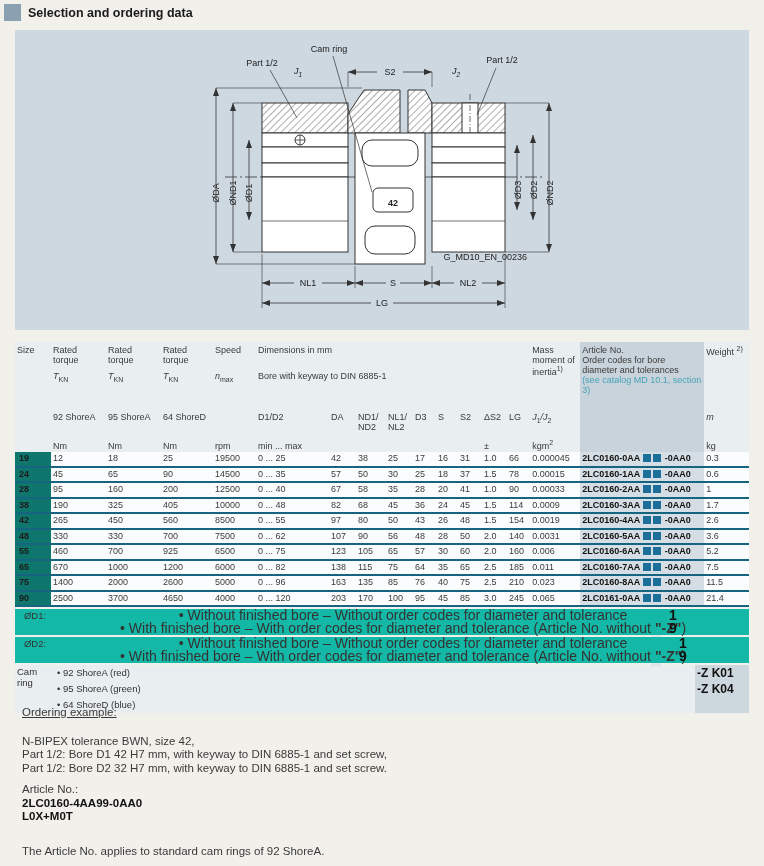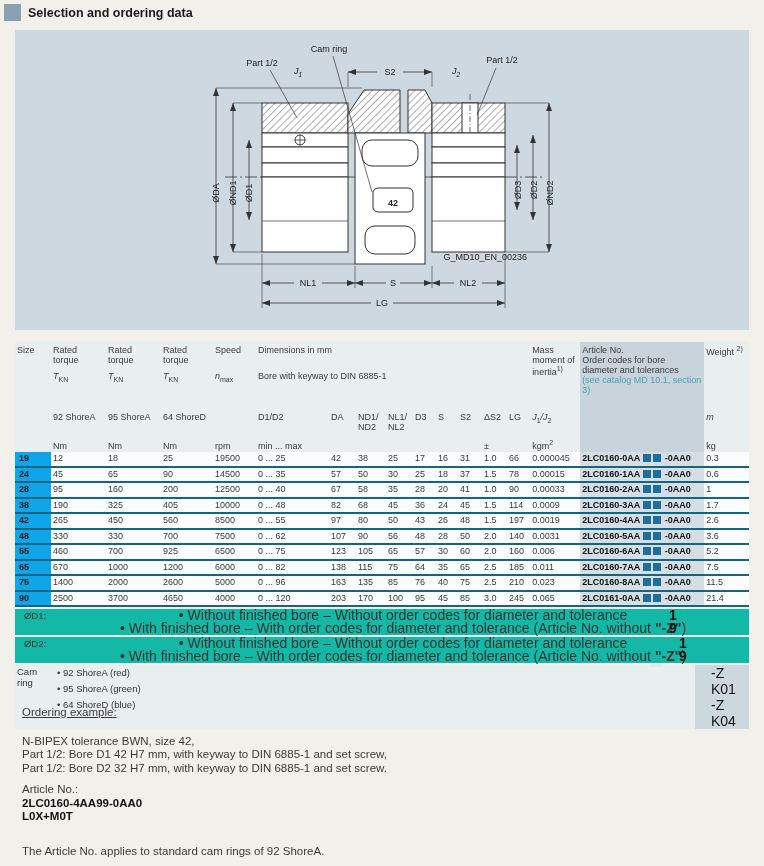--- a/index.html
+++ b/index.html
@@ -13,21 +13,21 @@
   .tbl-wrap{position:absolute;top:342px;left:15px;width:734px;}
   table{border-collapse:collapse;table-layout:fixed;width:734px;}
   td,th{font-size:9px;font-weight:normal;text-align:left;vertical-align:top;padding:1px 2px;color:#3a3a3a;overflow:hidden;}
   thead td{background:#e9eef1;}
   thead td.artcol{background:#c8d3db;}
   .r1 td{height:24px;padding-top:3px;}
   .r2 td{height:39px;}
   .r3 td{height:25px;}
   .r4 td{height:12px;vertical-align:bottom;}
   tr.data-row td{background:#fbfcfd;border-bottom:2px solid #156581;height:11.5px;white-space:nowrap;}
-  tr.data-row td.size-cell{background:#0ea5e9;font-weight:bold;color:#1a1a1a;padding-left:4px;}
+  tr.data-row td.size-cell{background:#0f766e;font-weight:bold;color:#1a1a1a;padding-left:4px;}
   tr.data-row td.art-cell{background:#d5dee4;}
   .art-b{font-weight:bold;color:#111;}
   .sq{display:inline-block;width:8px;height:8px;background:#1d6f9a;margin:0 1px;vertical-align:-1px;}
   .link{color:#45a3b8;}
   sup{font-size:7px;}
   sub{font-size:7px;}
   .ital{font-style:italic;}
   
   .fn-zone{position:relative;}
   .fn-strip{position:absolute;left:636px;top:0;width:10px;height:58px;background:#dfe7ec;z-index:1;}
@@ -36,21 +36,21 @@
   .fn-body{flex:1;}
   .fn-line{position:relative;font-size:14px;line-height:13px;padding-left:2px;}
   .fn-line .bullet{margin-right:4px;}
   .fn-digit{position:absolute;top:0;font-weight:bold;color:#111;z-index:3;}
   .d1pos{left:614px;}
   .d2pos{left:624px;}
   .cam-sec{background:#e9eef1;display:flex;}
   .cam-lines{flex:1;}
   .cam-line{font-size:9.5px;line-height:16px;padding-left:2px;}
   .cam-codes{width:54px;flex:none;background:#cdd7de;}
-  .cam-code{font-size:14px;line-height:16px;font-weight:normal;color:#111;padding-left:16px;}
+  .cam-code{font-size:12px;line-height:16px;font-weight:bold;color:#111;padding-left:2px;}
   .ordering{position:absolute;top:706px;left:22px;width:432px;font-size:11.5px;line-height:13.5px;color:#3a3a3a;}
   .ord-title{text-decoration:underline;margin-bottom:15px;}
   .ord-art-label{margin-top:8px;}
   .bold-line{font-weight:bold;color:#111;}
   .final-note{position:absolute;top:845px;left:22px;font-size:11.5px;color:#3a3a3a;}
 </style>
 </head>
 <body>
 
 <div class="titlebar">
@@ -347,21 +347,21 @@
           <td>560</td>
           <td>8500</td>
           <td>0 ... 55</td>
           <td>97</td>
           <td>80</td>
           <td>50</td>
           <td>43</td>
           <td>26</td>
           <td>48</td>
           <td>1.5</td>
-          <td>197</td>
+          <td>154</td>
           <td>0.0019</td>
           <td class="art-cell"><span class="art-b">2LC0160-4AA </span><span class="sq"></span><span class="sq"></span><span class="art-b"> -0AA0</span></td>
           <td>2.6</td>
         </tr>
         <tr class="data-row">
           <td class="size-cell">48</td>
           <td>330</td>
           <td>330</td>
           <td>700</td>
           <td>7500</td>

